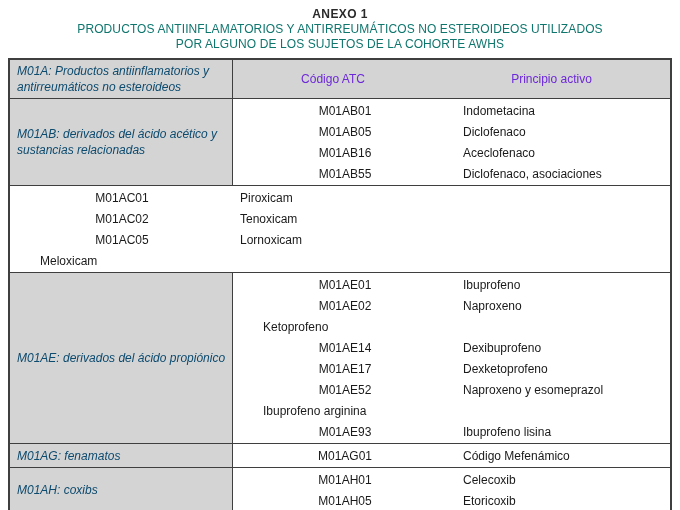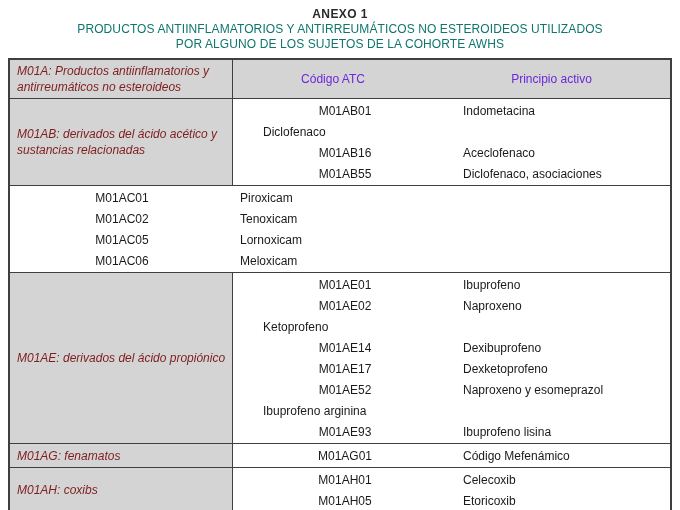--- a/index.html
+++ b/index.html
@@ -47,21 +47,21 @@
     flex: 0 0 223px;
     background: #d4d4d4;
     border-right: 1px solid #3f3f3f;
     font-style: italic;
     font-size: 12px;
     line-height: 1.35;
     padding: 3px 6px 3px 7px;
     display: flex;
     flex-direction: column;
     justify-content: center;
-    color: #7f1d1d;
+    color: #0c4a6e;
   }
   .dataarea {
     flex: 1;
     display: flex;
     flex-direction: column;
     justify-content: center;
     padding: 1px 12px;
   }
   .header-row { min-height: 36px; }
   .header-row .dataarea {
@@ -118,20 +118,21 @@
     </div>
 
     <div class="row">
       <div class="gcol">M01AB: derivados del ácido acético y sustancias relacionadas</div>
       <div class="dataarea">
         <div class="drow">
           <div class="codecol">M01AB01</div>
           <div class="activecol">Indometacina</div>
         </div>
         <div class="drow">
+          <div class="codecol">M01AB05</div>
           <div class="activecol">Diclofenaco</div>
         </div>
         <div class="drow">
           <div class="codecol">M01AB16</div>
           <div class="activecol">Aceclofenaco</div>
         </div>
         <div class="drow">
           <div class="codecol">M01AB55</div>
           <div class="activecol">Diclofenaco, asociaciones</div>
         </div>
@@ -146,21 +147,20 @@
         </div>
         <div class="drow">
           <div class="codecol">M01AC02</div>
           <div class="activecol">Tenoxicam</div>
         </div>
         <div class="drow">
           <div class="codecol">M01AC05</div>
           <div class="activecol">Lornoxicam</div>
         </div>
         <div class="drow">
-          <div class="codecol">M01AC06</div>
           <div class="activecol">Meloxicam</div>
         </div>
       </div>
     </div>
 
     <div class="row">
       <div class="gcol">M01AE: derivados del ácido propiónico</div>
       <div class="dataarea">
         <div class="drow">
           <div class="codecol">M01AE01</div>

